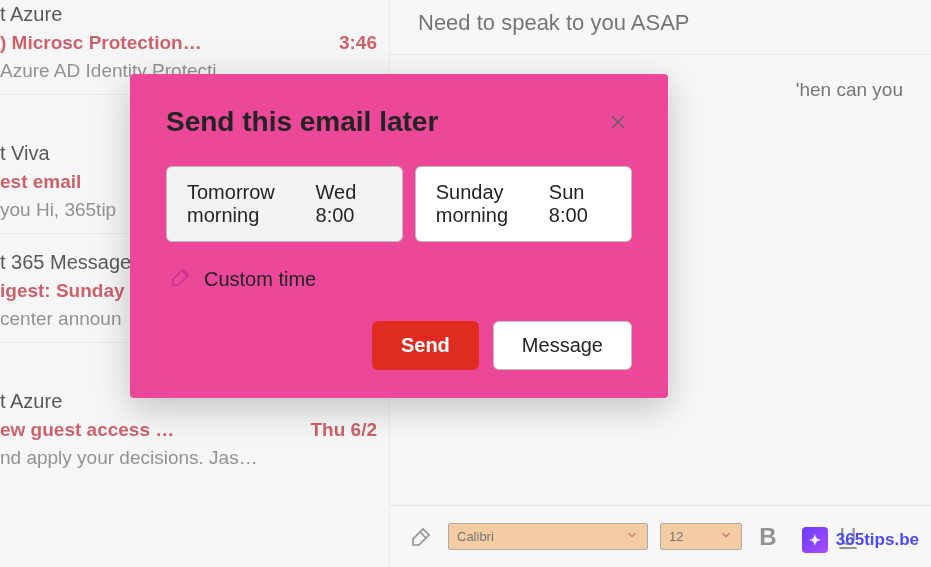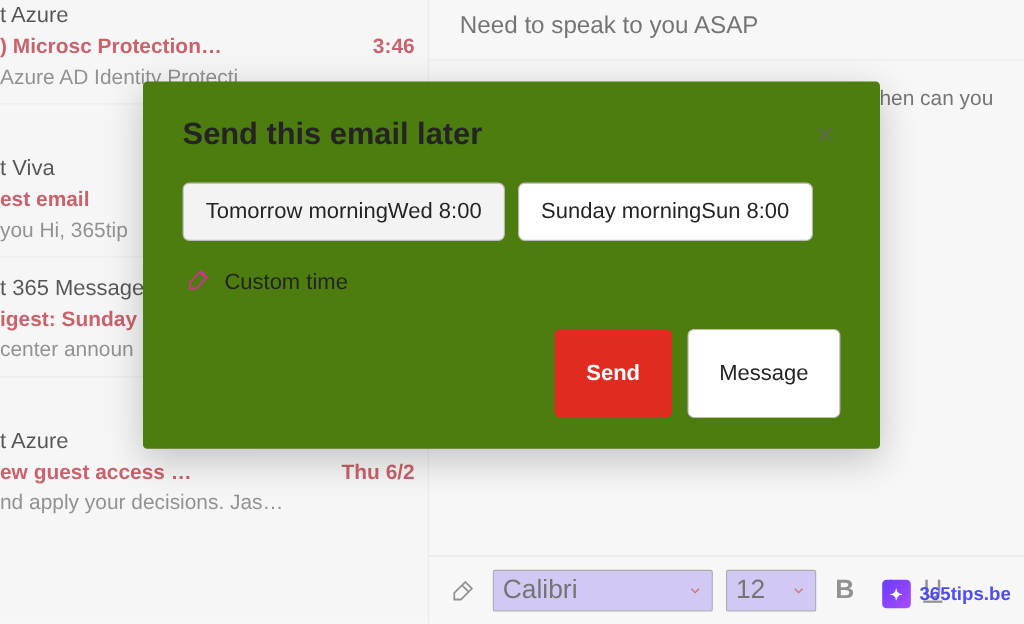--- a/index.html
+++ b/index.html
@@ -18,53 +18,53 @@
     .reading { position: absolute; left: 390px; top: 0; right: 0; height: 567px; background: #fff; }
     .subject { padding: 10px 28px 18px; font-size: 22px; color: #323130; border-bottom: 1px solid #edebe9; }
     .body-frag { padding: 24px 28px; font-size: 19px; color: #323130; }
     .toolbar {
       position: absolute; left: 0; right: 0; bottom: 0; height: 62px; display: flex;
       align-items: center; gap: 12px; padding: 0 16px; border-top: 1px solid #e1dfdd; background: #fff;
     }
     .tb-icon { width: 30px; height: 30px; display: flex; align-items: center; justify-content: center; color: #605e5c; }
     .tb-font, .tb-size {
       display: flex; align-items: center; justify-content: space-between;
-      border: 1px solid #8a8886; border-radius: 2px; padding: 4px 8px; font-size: 24px; color: #323130; background: #c4b5fd;
+      border: 1px solid #8a8886; border-radius: 2px; padding: 4px 8px; font-size: 13px; color: #323130; background: #fdba74;
     }
     .tb-font { width: 200px; }
     .tb-size { width: 82px; }
     .tb-chev { color: #c5262e; }
     .tb-letter { font-size: 24px; color: #605e5c; width: 28px; text-align: center; }
     .bold { font-weight: 700; }
     .italic { font-style: italic; }
     .under { text-decoration: underline; }
     .overlay { position: absolute; inset: 0; background: rgba(255,255,255,0.35); }
     .dialog {
-      position: absolute; left: 130px; top: 74px; width: 670px; background: #4d7c0f;
+      position: absolute; left: 130px; top: 74px; width: 538px; background: #ec4899;
       box-shadow: 0 10px 36px rgba(0,0,0,0.22); border-radius: 4px; padding: 32px 36px 28px;
     }
     .dlg-header { display: flex; justify-content: space-between; align-items: center; margin-bottom: 28px; }
     .dlg-title { font-size: 28px; font-weight: 600; color: #242424; }
     .dlg-close { width: 28px; height: 28px; display: flex; align-items: center; justify-content: center; color: #616161; cursor: pointer; }
     .opt-list { display: flex; flex-direction: row; gap: 12px; margin-bottom: 16px; }
     .opt {
       display: flex; justify-content: space-between; align-items: center;
       border: 1px solid #bdbdbd; border-radius: 6px; padding: 14px 20px; font-size: 20px; color: #242424;
       cursor: pointer; background: #fff;
     }
     .opt.selected { background: #f3f3f3; border-color: #bdbdbd; }
     .opt .label { color: #242424; }
     .opt .when  { color: #242424; }
     .custom {
       display: flex; align-items: center; gap: 12px; padding: 8px 4px 0; font-size: 20px; color: #242424;
       cursor: pointer; margin-bottom: 28px;
     }
     .custom .pen { color: #cf348d; }
     .dlg-footer { display: flex; justify-content: flex-end; gap: 14px; }
-    .btn { font-size: 20px; padding: 28px 28px; border-radius: 6px; cursor: pointer; border: 1px solid transparent; }
+    .btn { font-size: 20px; padding: 12px 28px; border-radius: 6px; cursor: pointer; border: 1px solid transparent; }
     .btn-primary { background: #e02b20; color: #fff; font-weight: 600; }
     .btn-secondary { background: #fff; color: #242424; border-color: #bdbdbd; }
     .watermark {
       position: absolute; right: 12px; bottom: 14px; display: flex; align-items: center; gap: 8px;
       color: #4b4bfd; font-size: 17px; font-weight: 600;
     }
     .wm-box { width: 26px; height: 26px; border-radius: 4px; background: linear-gradient(135deg,#6a3cff,#a94bff); display: flex; align-items: center; justify-content: center; color: #fff; font-size: 14px; }
   </style>
 </head>
 <body>

